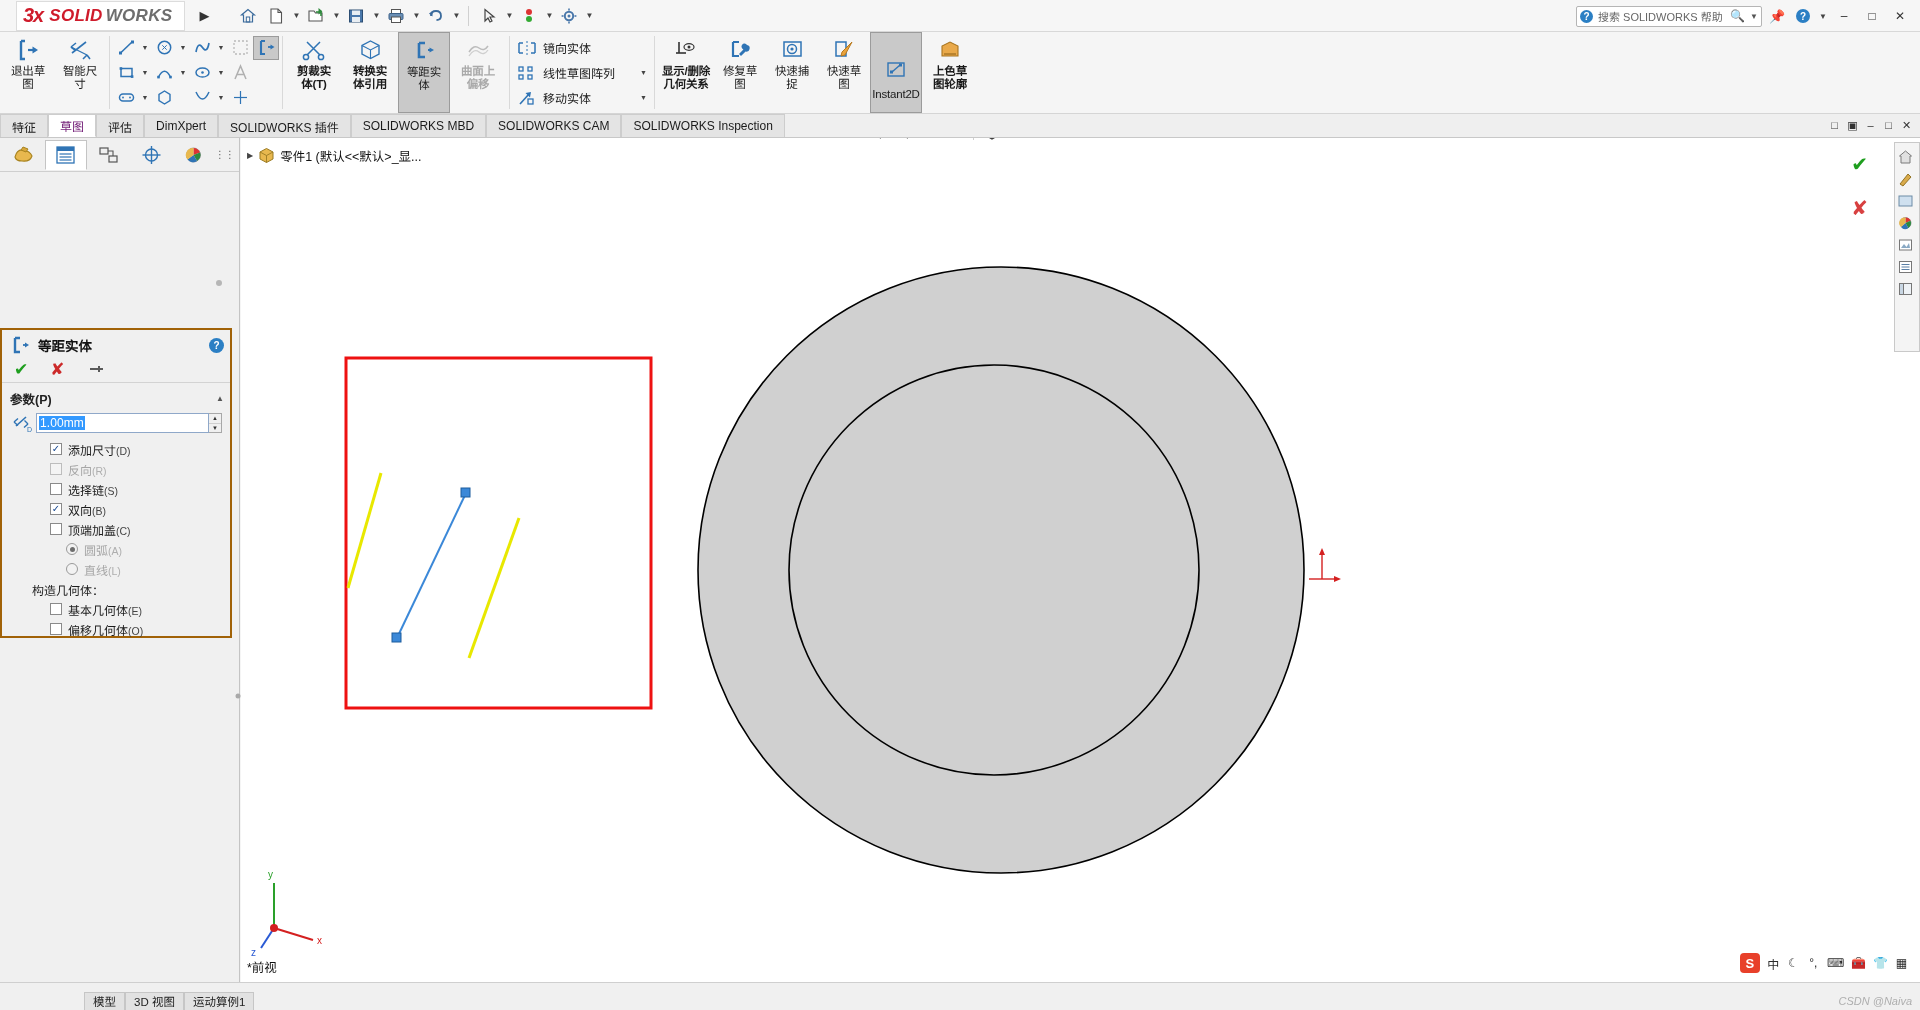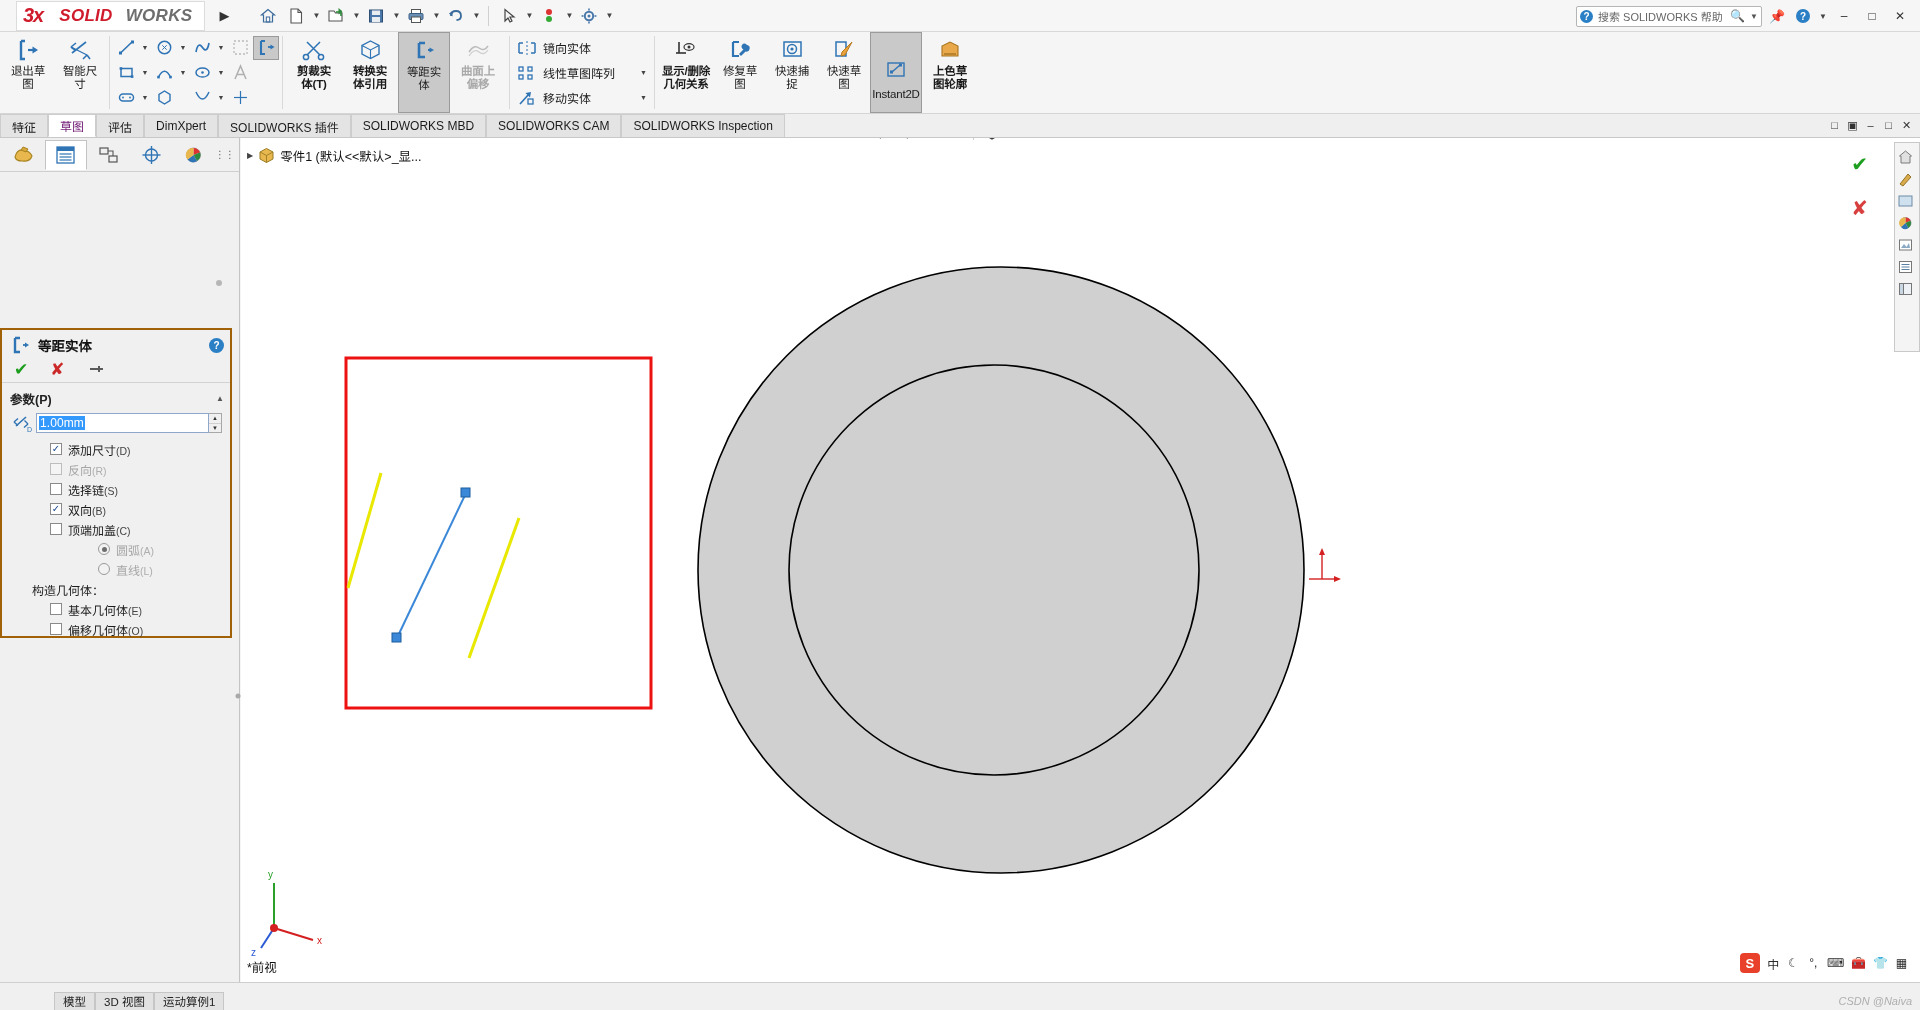--- a/index.html
+++ b/index.html
@@ -12,21 +12,21 @@
   }
   #app { position:relative; width:1920px; height:1010px; background:#f5f5f5; }
 
   
   .titlebar{
     position:absolute; left:0; top:0; width:1920px; height:32px;
     background:#f6f6f6; border-bottom:1px solid #d8d8d8;
     display:flex; align-items:center;
   }
   .sw-logo{
-    margin-left:16px; display:flex; align-items:center; gap:16px;
+    margin-left:16px; display:flex; align-items:center; gap:6px;
     background:#fff; border:1px solid #dcdcdc; height:30px; padding:0 12px 0 6px;
   }
   .sw-logo .ds{ color:#cf1b2b; font-weight:bold; font-size:20px; font-style:italic; letter-spacing:-1px;}
   .sw-logo .solid{ color:#cf1b2b; font-weight:bold; font-size:17px; font-style:italic; letter-spacing:0.3px;}
   .sw-logo .works{ color:#6e6e6e; font-weight:bold; font-size:17px; font-style:italic; letter-spacing:0.3px; margin-left:-3px;}
   .tb-arrow{ margin-left:14px; color:#333; font-size:13px; }
   .qat{ display:flex; align-items:center; gap:2px; margin-left:26px; }
   .qat-btn{ width:26px;height:26px;display:flex;align-items:center;justify-content:center;cursor:default;}
   .qat-caret{ font-size:8px; color:#444; width:10px; display:flex;align-items:center;justify-content:center;}
   .qat-sep{ width:1px;height:20px;background:#d0d0d0;margin:0 5px;}
@@ -137,21 +137,21 @@
   .pm-row .ric{ width:26px;height:22px;display:flex;align-items:center;justify-content:center;}
   .numfield{
     flex:1; height:20px; border:1px solid #8fa8c9; background:#fff; display:flex; align-items:center;
     padding:0 2px;
   }
   .numfield .selval{ background:#3399ff; color:#fff; font-size:12px; padding:0 1px; letter-spacing:0.1px;}
   .spin{ width:13px; height:20px; display:flex; flex-direction:column; border:1px solid #a8a8a8; border-left:none; background:#f0f0f0;}
   .spin div{ flex:1; display:flex;align-items:center;justify-content:center; font-size:6px; color:#333;}
   .spin div:first-child{ border-bottom:1px solid #cfcfcf;}
   .cbrow{ display:flex; align-items:center; height:20px; padding-left:48px; }
-  .cbrow.ind{ padding-left:96px; }
+  .cbrow.ind{ padding-left:64px; }
   .cb{ width:12px;height:12px;border:1px solid #8a8a8a;background:#fff;display:flex;align-items:center;justify-content:center;
        font-size:10px;color:#16478f; line-height:10px;}
   .cb.dis{ border-color:#bdbdbd; background:#f4f4f4;}
   .rb{ width:12px;height:12px;border-radius:50%;border:1px solid #9a9a9a;background:#f2f2f2;
        display:flex;align-items:center;justify-content:center;}
   .rb i{ width:5px;height:5px;border-radius:50%;background:#6d6d6d;display:block;}
   .cblab{ font-size:12px; color:#1c1c1c; margin-left:6px; }
   .cblab.dis{ color:#a6a6a6; }
   .cblab .mn{ font-size:10.5px; color:#444;}
   .cblab.dis .mn{ color:#aeaeae;}
@@ -172,21 +172,21 @@
   
   .rmini{ position:absolute; right:2px; top:8px; width:24px; display:flex; flex-direction:column; gap:1px; z-index:6;}
   .rmini .m{ width:22px;height:21px;display:flex;align-items:center;justify-content:center; border:1px solid transparent;}
   .rmini-box{ position:absolute; right:0px; top:4px; width:26px; height:210px; border:1px solid #c9c9c9; background:#f4f4f4; z-index:5;}
 
   
   .statusbar{
     position:absolute; left:0; bottom:0; width:1920px; height:28px;
     background:#f0f0f0; border-top:1px solid #cfcfcf; display:flex; align-items:center;
   }
-  .sb-tabs{ display:flex; align-items:flex-end; height:28px; padding-left:54px;}
+  .sb-tabs{ display:flex; align-items:flex-end; height:28px; padding-left:84px;}
   .sbt{ height:19px; padding:0 8px; font-size:11.5px; background:#e2e2e2; border:1px solid #c6c6c6;
         display:flex;align-items:center; color:#222;}
 
   
   .imebar{
     position:absolute; right:6px; bottom:2px; height:26px; display:flex; align-items:center; gap:7px;
     background:#fff; border-radius:3px; padding:0 6px;
   }
   .ime-logo{ width:20px;height:20px;border-radius:4px;background:#e8402a;color:#fff;font-weight:bold;
      font-size:13px; display:flex;align-items:center;justify-content:center;}

